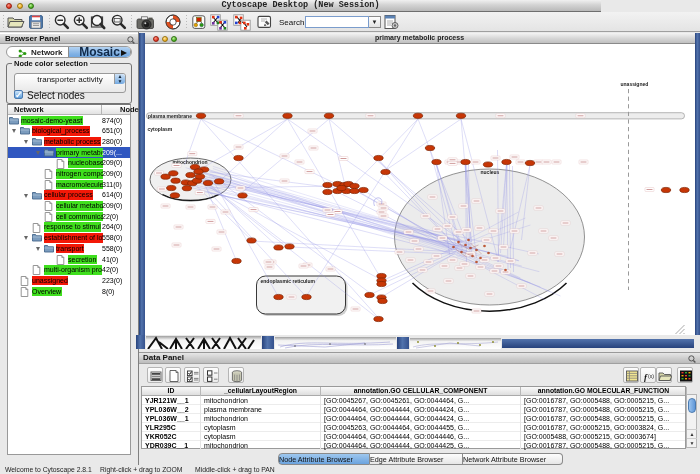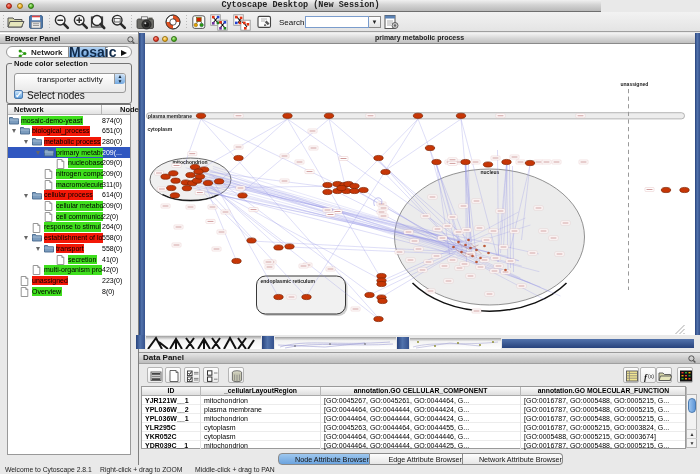--- a/index.html
+++ b/index.html
@@ -14,21 +14,21 @@
 .tbi{position:absolute;top:2px;}
 .tsep{position:absolute;top:3px;width:1px;height:14px;background:repeating-linear-gradient(#bbb 0 1px,transparent 1px 3px);}
 #searchlbl{position:absolute;left:279px;top:6px;font-size:8px;color:#111;}
 #searchbox{position:absolute;left:305px;top:3.5px;width:64px;height:12px;background:#fff;border:1px solid #7a9ccc;}
 #searcharr{position:absolute;left:369px;top:3.5px;width:12px;height:12px;background:linear-gradient(#fdfdfd,#e3e3e3);border:1px solid #8a8a8a;border-left:none;font-size:6px;text-align:center;line-height:11px;color:#222;}
 #cpanel{left:0;top:32px;width:139px;height:433px;background:#e9e9e9;border-right:1px solid #808080;}
 #cphead{left:0;top:1px;width:138px;height:11px;background:linear-gradient(#e8e8e8,#cfcfcf 55%,#bdbdbd);border-bottom:1px solid #9a9a9a;border-top:1px solid #fff;}
 #cphead .t{font-size:8px;font-weight:bold;color:#111;line-height:10px;padding-left:5px;}
 #cpfloat{position:absolute;right:3px;top:2px;}
 #cptabs{left:6px;top:14px;width:126px;height:12px;background:#fff;border:1px solid #9a9a9a;border-radius:6px;overflow:hidden;}
-#tab-mosaic{position:absolute;left:61px;top:0;width:38px;height:12px;background:linear-gradient(#b4d3f2,#7fb0e4 60%,#6aa2de);border-left:1px solid #8a8a8a;border-right:1px solid #8a8a8a;text-align:center;font-size:14px;font-weight:bold;color:#102a4a;line-height:11px;}
+#tab-mosaic{position:absolute;left:61px;top:0;width:63px;height:12px;background:linear-gradient(#b4d3f2,#7fb0e4 60%,#6aa2de);border-left:1px solid #8a8a8a;border-right:1px solid #8a8a8a;text-align:center;font-size:12px;font-weight:bold;color:#102a4a;line-height:11px;}
 #tab-net{position:absolute;left:24px;top:0;font-size:8px;font-weight:bold;color:#222;line-height:11px;}
 #tab-arr{position:absolute;right:4px;top:2.5px;width:0;height:0;border-left:6px solid #111;border-top:3.5px solid transparent;border-bottom:3.5px solid transparent;}
 #groupbox{left:6px;top:31px;width:126px;height:41px;border:1px solid #737373;border-radius:3px;}
 #grouplbl{position:absolute;left:5px;top:-5px;background:#e9e9e9;padding:0 2px;font-size:7.5px;font-weight:bold;color:#111;}
 #combo{position:absolute;left:7px;top:9px;width:112px;height:20px;background:linear-gradient(#fff,#e8e8e8);border:1px solid #9a9a9a;border-radius:3px;font-size:8px;color:#111;text-align:center;line-height:11px;}
 #combobtn{position:absolute;right:0px;top:0px;width:11px;height:10px;background:linear-gradient(#cfe3f7,#74a9e0);border-left:1px solid #9a9a9a;border-radius:0 3px 3px 0;font-size:5px;line-height:5px;color:#123;text-align:center;}
 #check{position:absolute;left:7px;top:26px;width:9px;height:9px;background:linear-gradient(#cfe6fa,#5e9fdc);border:1px solid #4a7ab0;border-radius:2px;color:#fff;font-size:9px;line-height:9px;text-align:center;font-weight:bold;}
 #checklbl{position:absolute;left:20px;top:26px;font-size:10px;color:#111;}
 #treebox{left:7px;top:72px;width:124px;height:351px;background:#fff;border:1px solid #999;border-top:1px solid #777;}
 #treehdr{height:10px;background:linear-gradient(#fdfdfd,#e2e2e2);border-bottom:1px solid #b5b5b5;font-size:7.5px;font-weight:bold;color:#111;position:relative;}
@@ -61,21 +61,21 @@
 #dthdr div{position:absolute;top:0;line-height:8.5px;text-align:center;border-right:1px solid #b8b8b8;height:8.5px;}
 .drow{position:relative;height:9px;border-bottom:1px solid #ececec;}
 .drow div{position:absolute;top:0;line-height:9px;overflow:hidden;white-space:nowrap;border-right:1px solid #e4e4e4;height:9px;}
 .c1{left:0;width:59px;font-weight:bold;padding-left:3px;}
 .c2{left:59px;width:120px;padding-left:3px;}
 .c3{left:179px;width:200px;padding-left:3px;}
 .c4{left:379px;width:166px;padding-left:3px;}
 #dscroll{position:absolute;left:547px;top:41px;width:11px;height:54px;background:#f2f2f2;border:1px solid #b5b5b5;}
 #dthumb{position:absolute;left:0.5px;top:3px;width:8px;height:15px;background:linear-gradient(90deg,#9cc4ee,#5f97d8);border:1px solid #4a7ab0;border-radius:4px;}
 #tabs{left:278px;top:453px;height:12px;font-size:7.2px;}
-.tabseg{float:left;height:12px;line-height:11px;text-align:right;border:1px solid #8a8a8a;border-left:none;background:linear-gradient(#fdfdfd,#e6e6e6);color:#111;}
+.tabseg{float:left;height:12px;line-height:11px;text-align:left;border:1px solid #8a8a8a;border-left:none;background:linear-gradient(#fdfdfd,#e6e6e6);color:#111;}
 .tabsel{background:linear-gradient(#9ec7ee,#6ba3de);border-left:1px solid #8a8a8a;border-radius:4px 0 0 4px;}
 .tablast{border-radius:0 4px 4px 0;}
 #status{left:0;top:465px;width:700px;height:9px;font-size:6.8px;color:#222;}
 #status span{position:absolute;top:1px;}
 </style></head><body>
 <div class="abs" id="titlebar">
     <div class="t">Cytoscape Desktop (New Session)</div>
 <div class="light l-red"></div>
     <div class="light l-yel"></div>
     <div class="light l-grn"></div>

